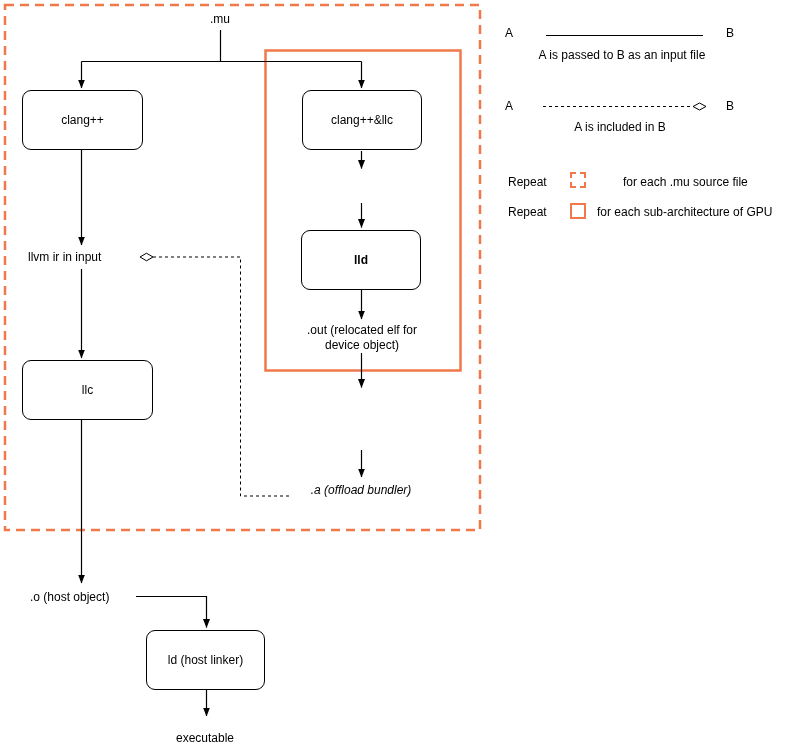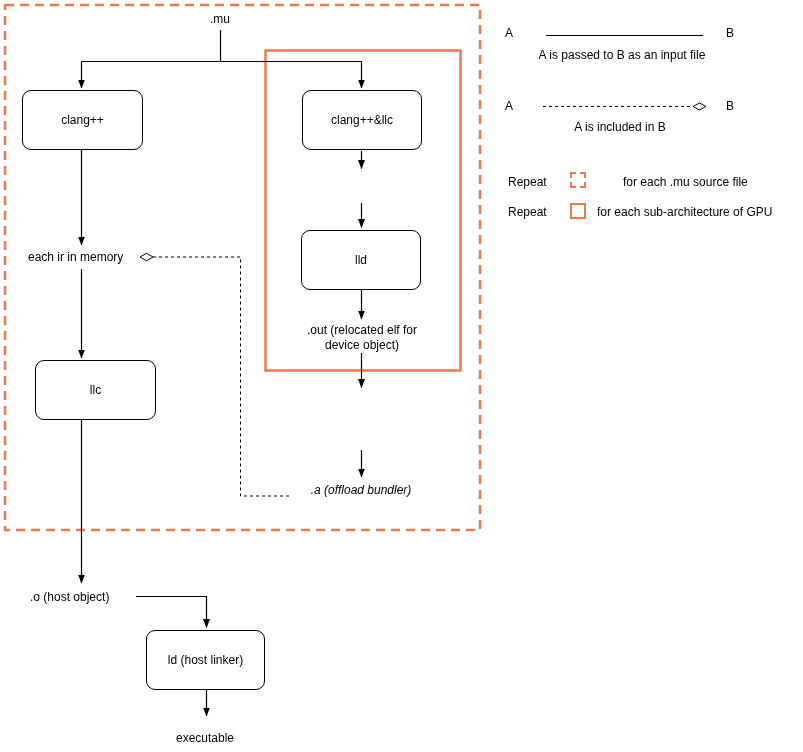--- a/index.html
+++ b/index.html
@@ -61,28 +61,28 @@
     </g>
     <polygon points="140,257 146.5,253.2 153,257 146.5,260.8" fill="#fff" stroke="#000" stroke-width="1"></polygon>
 
     <path d="M546,35.5 H703" stroke="#000" stroke-width="1.2" fill="none"></path>
     <path d="M543,106.5 H693" stroke="#000" stroke-width="1" stroke-dasharray="3 3" fill="none"></path>
     <polygon points="693,106.5 699.5,103 706,106.5 699.5,110" fill="#fff" stroke="#000" stroke-width="1"></polygon>
   </svg>
 
   <div class="node" style="left:302px;top:90px;width:120px;height:60px;">clang++&amp;llc</div>
   <div class="node" style="left:22px;top:90px;width:121px;height:60px;">clang++</div>
-  <div class="node" style="left:301px;top:230px;width:120px;height:60px;">lld</div>
-  <div class="node" style="left:35px;top:360px;width:121px;height:60px;">llc</div>
+  <div class="node" style="left:301px;top:230px;width:120px;height:60px;font-weight:bold;">lld</div>
+  <div class="node" style="left:22px;top:360px;width:131px;height:60px;">llc</div>
   <div class="node" style="left:146px;top:630px;width:119px;height:60px;">ld (host linker)</div>
 
   <div class="lbl ctr" style="left:220px;top:12px;">.mu</div>
   <div class="wraplbl" style="left:362px;top:323px;width:118px;">.out (relocated elf for device object)</div>
   <div class="lbl ctr" style="left:361px;top:483px;font-style:italic;">.a (offload bundler)</div>
-  <div class="lbl" style="left:28px;top:250px;">each ir in memory</div>
+  <div class="lbl" style="left:28px;top:250px;">llvm ir in input</div>
   <div class="lbl" style="left:30px;top:590px;">.o (host object)</div>
   <div class="lbl ctr" style="left:205px;top:731px;">executable</div>
 
   <div>
     <div class="legend-letter" style="left:505px;top:26px;">A</div>
     <div class="legend-letter" style="left:726px;top:26px;">B</div>
     <div class="legend-caption ctr" style="left:622px;top:48px;">A is passed to B as an input file</div>
 
     <div class="legend-letter" style="left:505px;top:99px;">A</div>
     <div class="legend-letter" style="left:726px;top:99px;">B</div>

